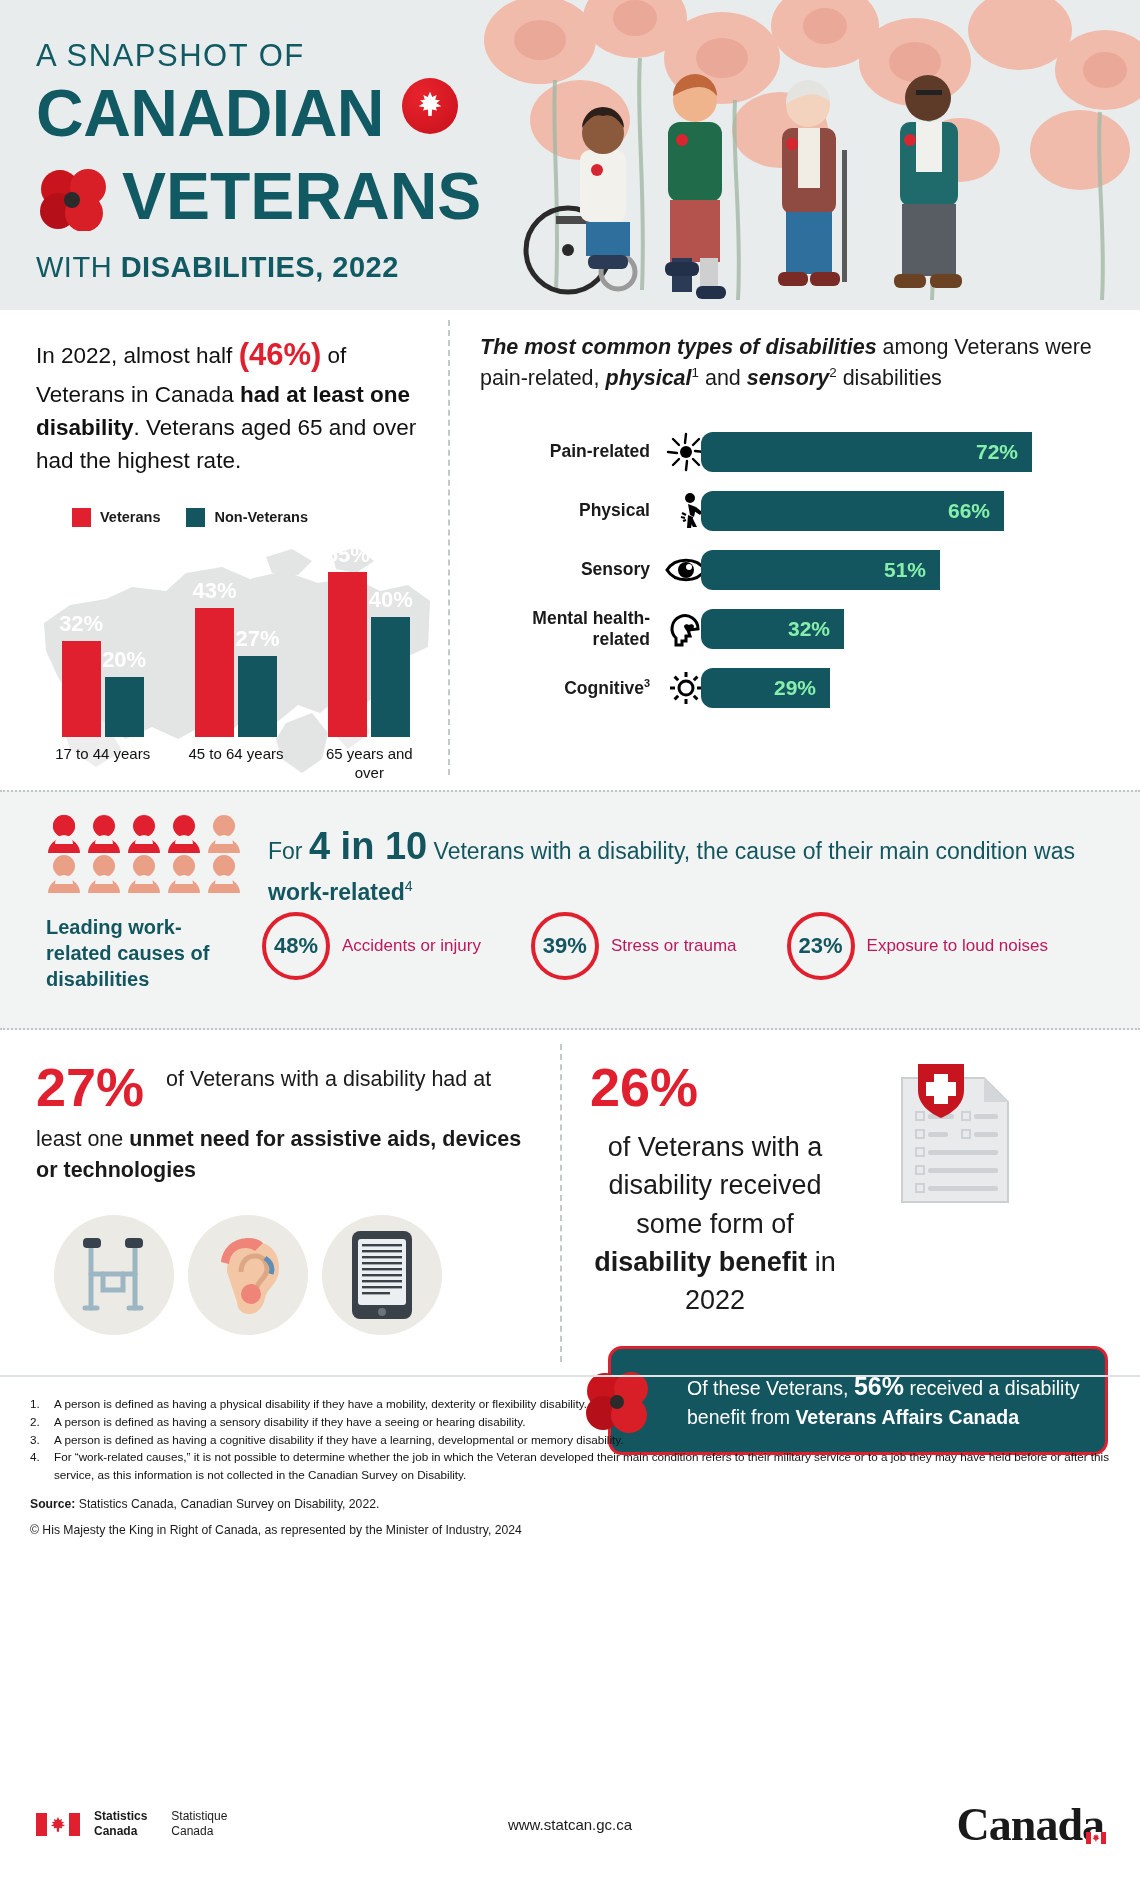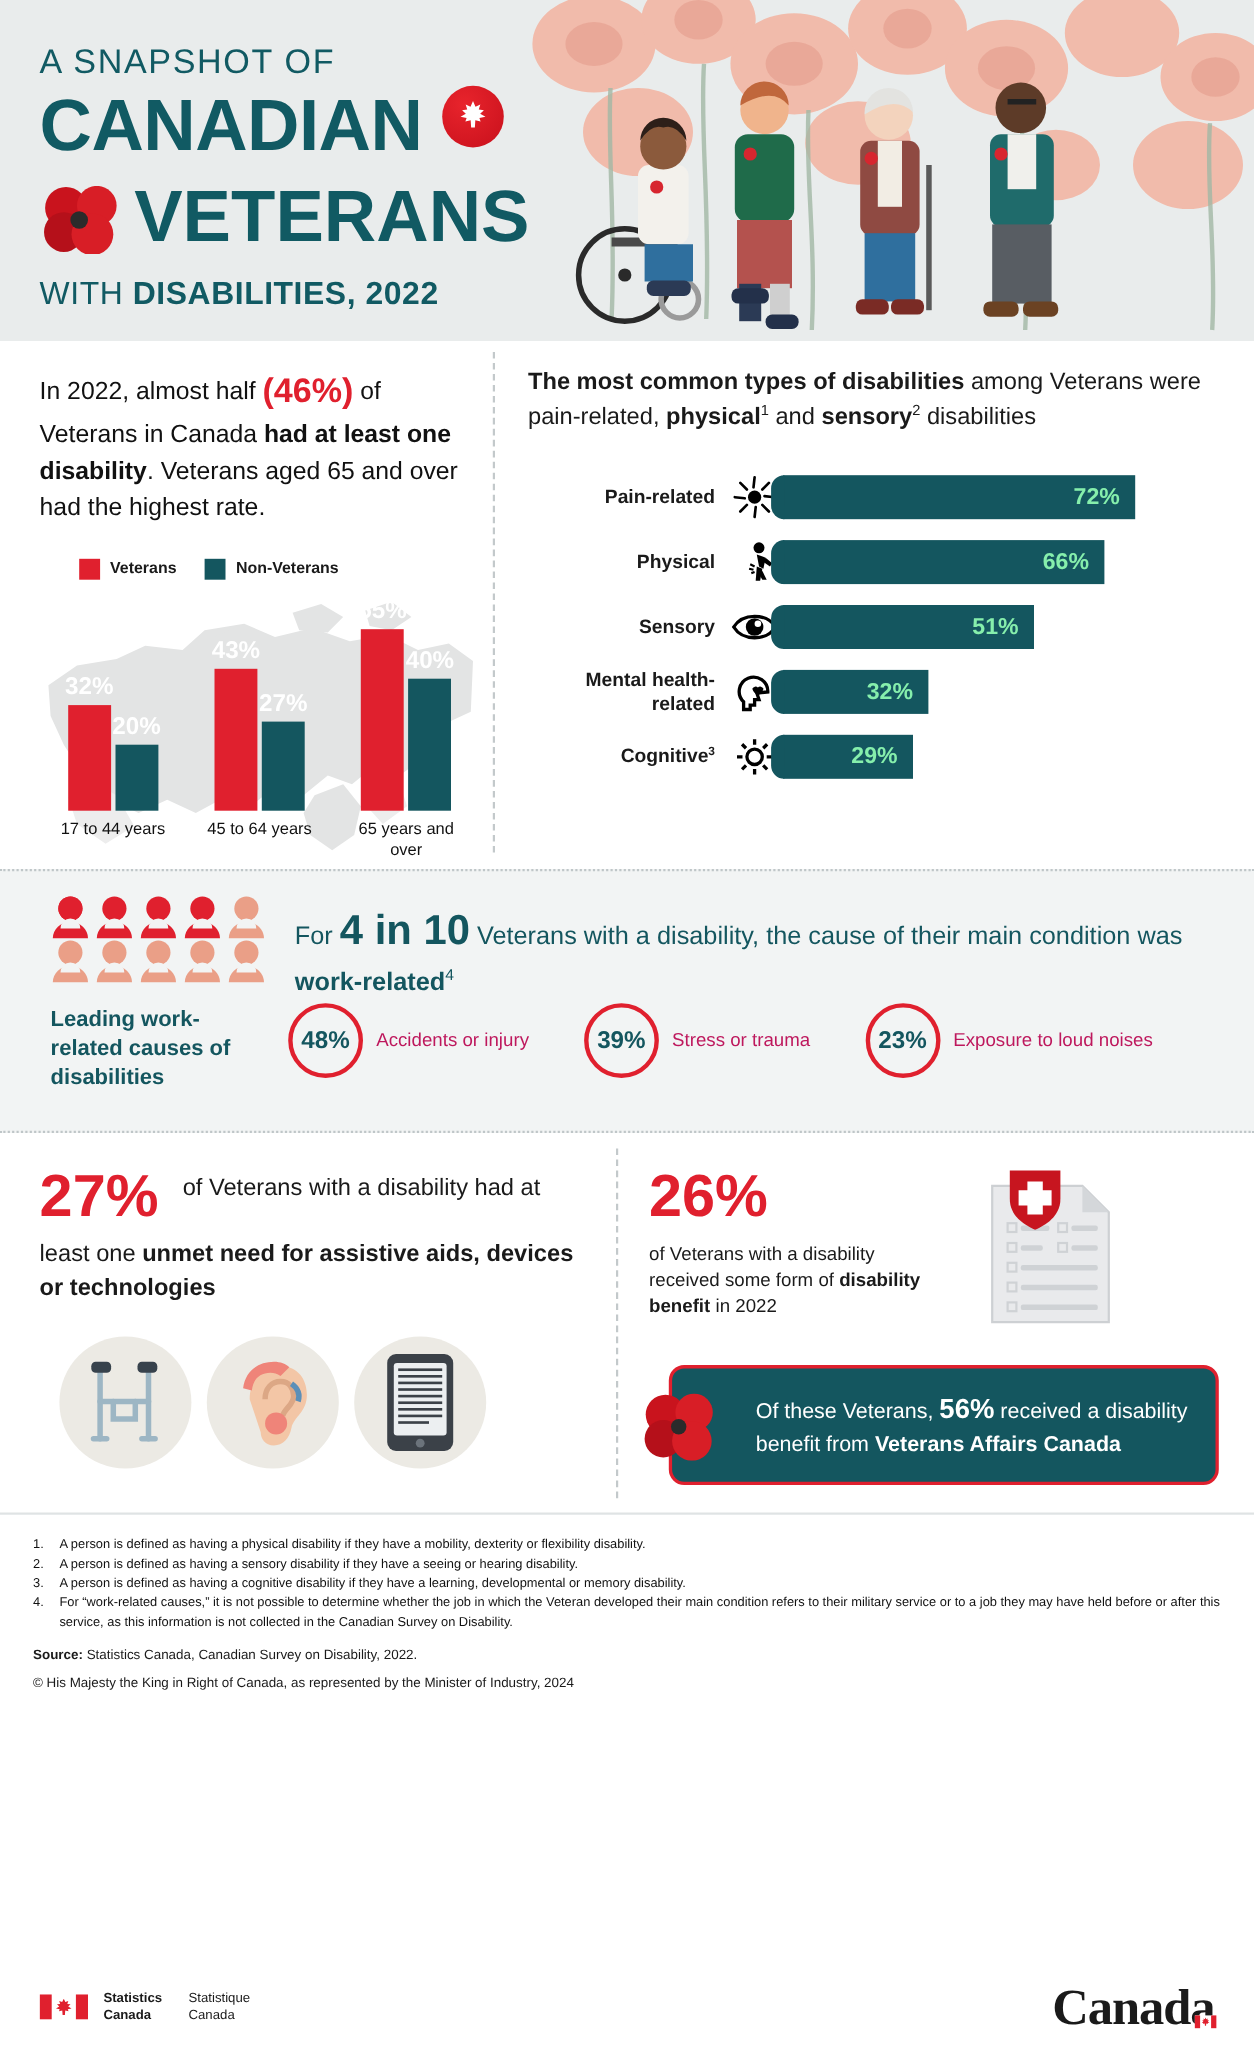--- a/index.html
+++ b/index.html
@@ -60,21 +60,21 @@
   .bar { width: 39px; position: relative; }
   .bar.red { background: #e0202e; }
   .bar.teal { background: #14565f; }
   .bar .val { position: absolute; top: -30px; left: 50%; transform: translateX(-50%);
      font-size: 22px; font-weight: 900; color: #ffffff; white-space: nowrap;}
   .xlabels { position: absolute; left: 0; bottom: 0; width: 400px; display: flex; justify-content: space-around; }
   .xlab { width: 108px; text-align: center; font-size: 15px; line-height: 1.3; color: #111; }
 
   .s1-right { position: absolute; left: 480px; top: 22px; width: 630px; }
   .s1-right .head { font-size: 21.5px; line-height: 1.45; }
-  .s1-right .head b { font-weight: 800; }
+  .s1-right .head b { font-weight: 800; font-style: italic; }
   sup { font-size: 0.62em; vertical-align: super; }
 
   .hbars { margin-top: 34px; }
   .hrow { display: flex; align-items: center; height: 46px; margin-bottom: 13px; }
   .hlabel { width: 182px; text-align: right; font-size: 17.5px; font-weight: 800; line-height: 1.15; padding-right: 12px;}
   .hicon { width: 48px; display: flex; justify-content: center; align-items: center; }
   .hbar {
     height: 40px; background: #14565f; color: #86efac; font-size: 21px; font-weight: 900;
     display: flex; align-items: center; justify-content: flex-end; padding-right: 14px;
     position: relative; margin-left: 2px;
@@ -113,21 +113,21 @@
   .s3l-top .t { font-size: 21.5px; line-height: 1.42; padding-top: 8px; }
   .s3l-sub { font-size: 21.5px; line-height: 1.42; margin-top: 6px; }
   .s3l-sub b { font-weight: 800; }
   .aids { display: flex; gap: 14px; margin-top: 30px; justify-content: flex-start; padding-left: 18px;}
   .aid { width: 120px; height: 120px; border-radius: 50%; background: #eceae4;
          display:flex; align-items:center; justify-content:center; }
 
   .s3r { position: absolute; left: 590px; top: 26px; width: 520px; }
   .s3r-top { display: flex; gap: 22px; align-items: flex-start; }
   .pct26 { font-size: 54px; font-weight: 900; color: #e0202e; }
-  .s3r-txt { font-size: 17px; line-height: 1.42; width: 250px; }
+  .s3r-txt { font-size: 27px; line-height: 1.42; width: 250px; text-align: center; }
   .s3r-txt b { font-weight: 800; }
   .callout {
     margin-top: 26px; margin-left: 18px; width: 500px; min-height: 96px;
     background: #14565f; border: 3px solid #e0202e; border-radius: 14px;
     color: #fff; font-size: 19.5px; line-height: 1.42; padding: 20px 22px 20px 76px;
     position: relative;
   }
   .callout b { font-weight: 900; }
   .callout .p65 { font-size: 25px; font-weight: 900; }
   .callout-poppy { position: absolute; left: -28px; top: 22px; width: 74px; height: 62px; }
@@ -646,20 +646,21 @@
         </svg>
       </span>
       <span class="statcan">
         <span>Statistics</span><br>
         <span>Canada</span>
       </span>
       <span class="statcan2">
         <span>Statistique</span><br>
         <span>Canada</span>
       </span>
+      <span class="weburl">www.statcan.gc.ca</span>
       <span class="wordmark">
         <span>Canada</span>
         <span class="wflag">
           <svg width="20" height="12" viewBox="0 0 20 12">
             <rect width="20" height="12" fill="#fff"></rect>
             <rect width="5" height="12" fill="#e0202e"></rect>
             <rect x="15" width="5" height="12" fill="#e0202e"></rect>
             <path fill="#e0202e" d="M10 2l.7 1.6 1.4-.6-.5 1.5 1.5.2-1.1 1 1.5.9-1.7.4.3 1-1.5-.4-.2 2h-1l-.2-2-1.5.4.3-1L6.5 6.6 8 5.7l-1.1-1 1.5-.2-.5-1.5 1.4.6z"></path>
           </svg>
         </span>

